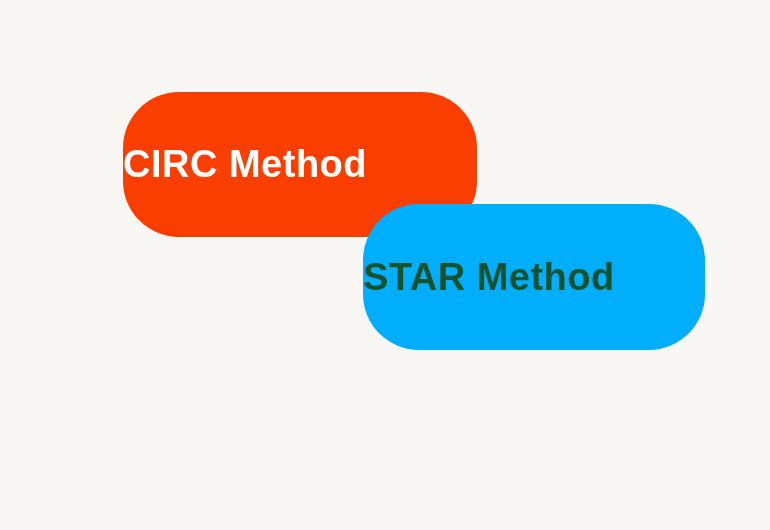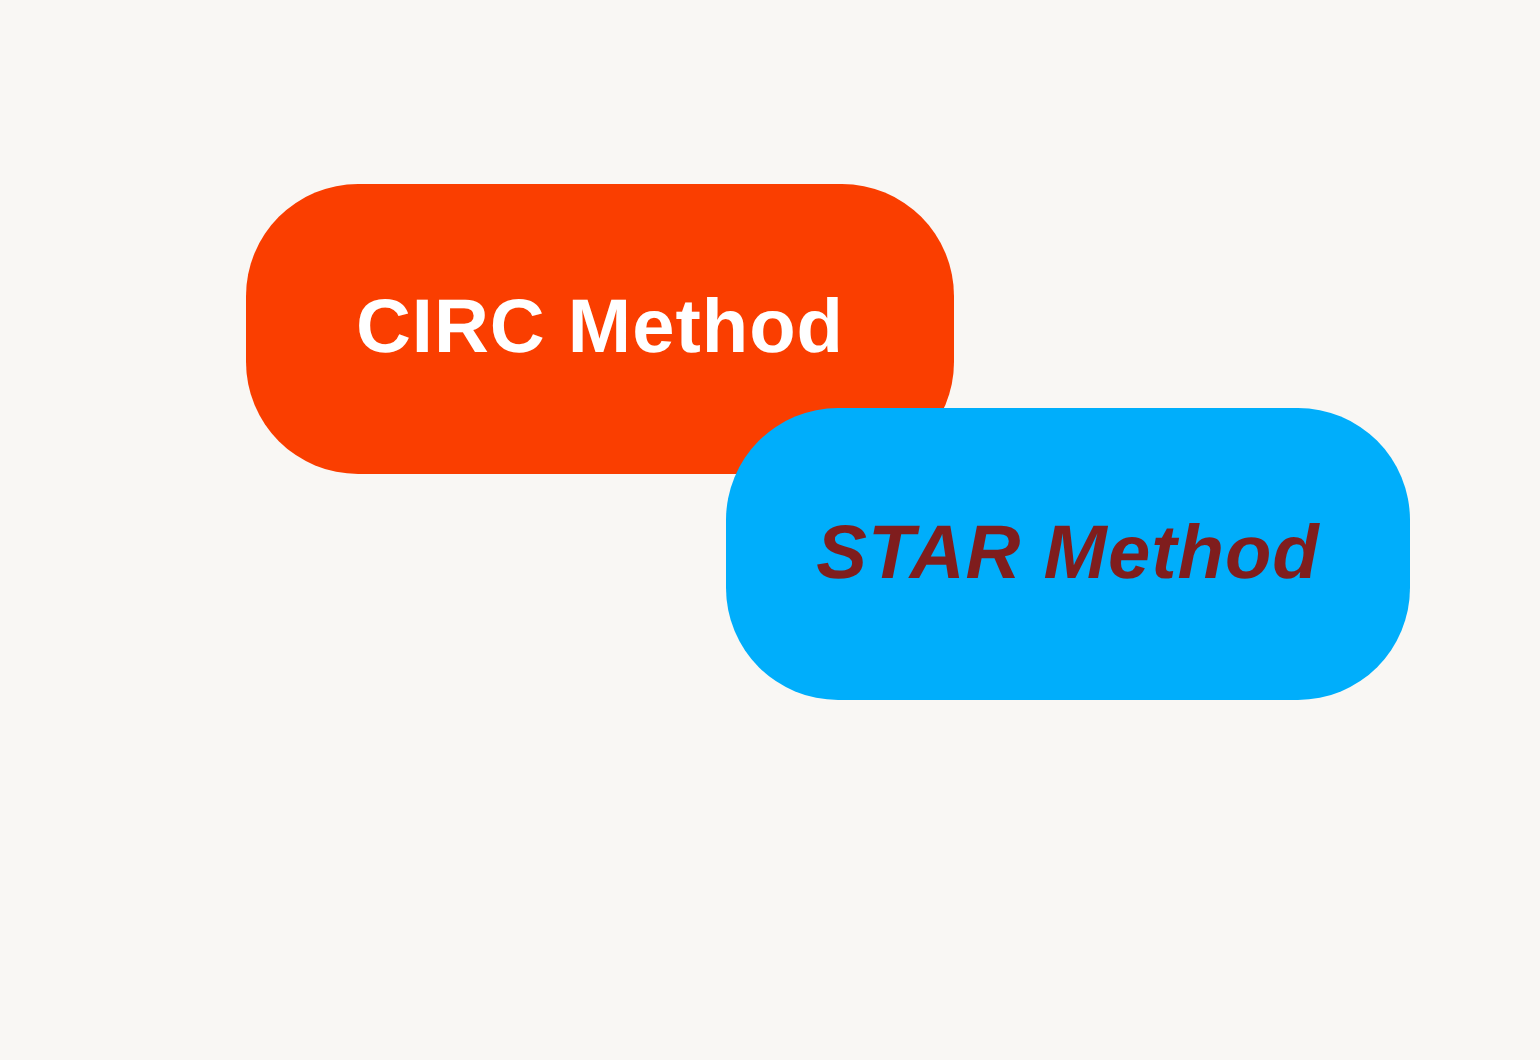--- a/index.html
+++ b/index.html
@@ -15,21 +15,21 @@
   .canvas {
     position: relative;
     width: 770px;
     height: 530px;
   }
   .pill {
     position: absolute;
     border-radius: 56px;
     display: flex;
     align-items: center;
-    justify-content: center;
+    justify-content: flex-start;
     font-weight: 700;
     font-size: 38px;
     letter-spacing: 0.5px;
     white-space: nowrap;
   }
   .pill-circ {
     left: 123px;
     top: 92px;
     width: 354px;
     height: 145px;
@@ -53,17 +53,17 @@
 </head>
 <body>
 
 <div class="canvas" style="background-color: rgb(249, 247, 244);">
 
   <div class="pill pill-circ" style="background-color: rgb(250, 62, 0);">
     <span style="color: rgb(255, 255, 255);">CIRC Method</span>
   </div>
 
   <div class="pill pill-star" style="background-color: rgb(0, 174, 251);">
-    <span style="color: #7f1d1d; font-style: italic;">STAR Method</span>
+    <span style="color: #14532d;">STAR Method</span>
   </div>
 
 
 </div>
 
 </body></html>

